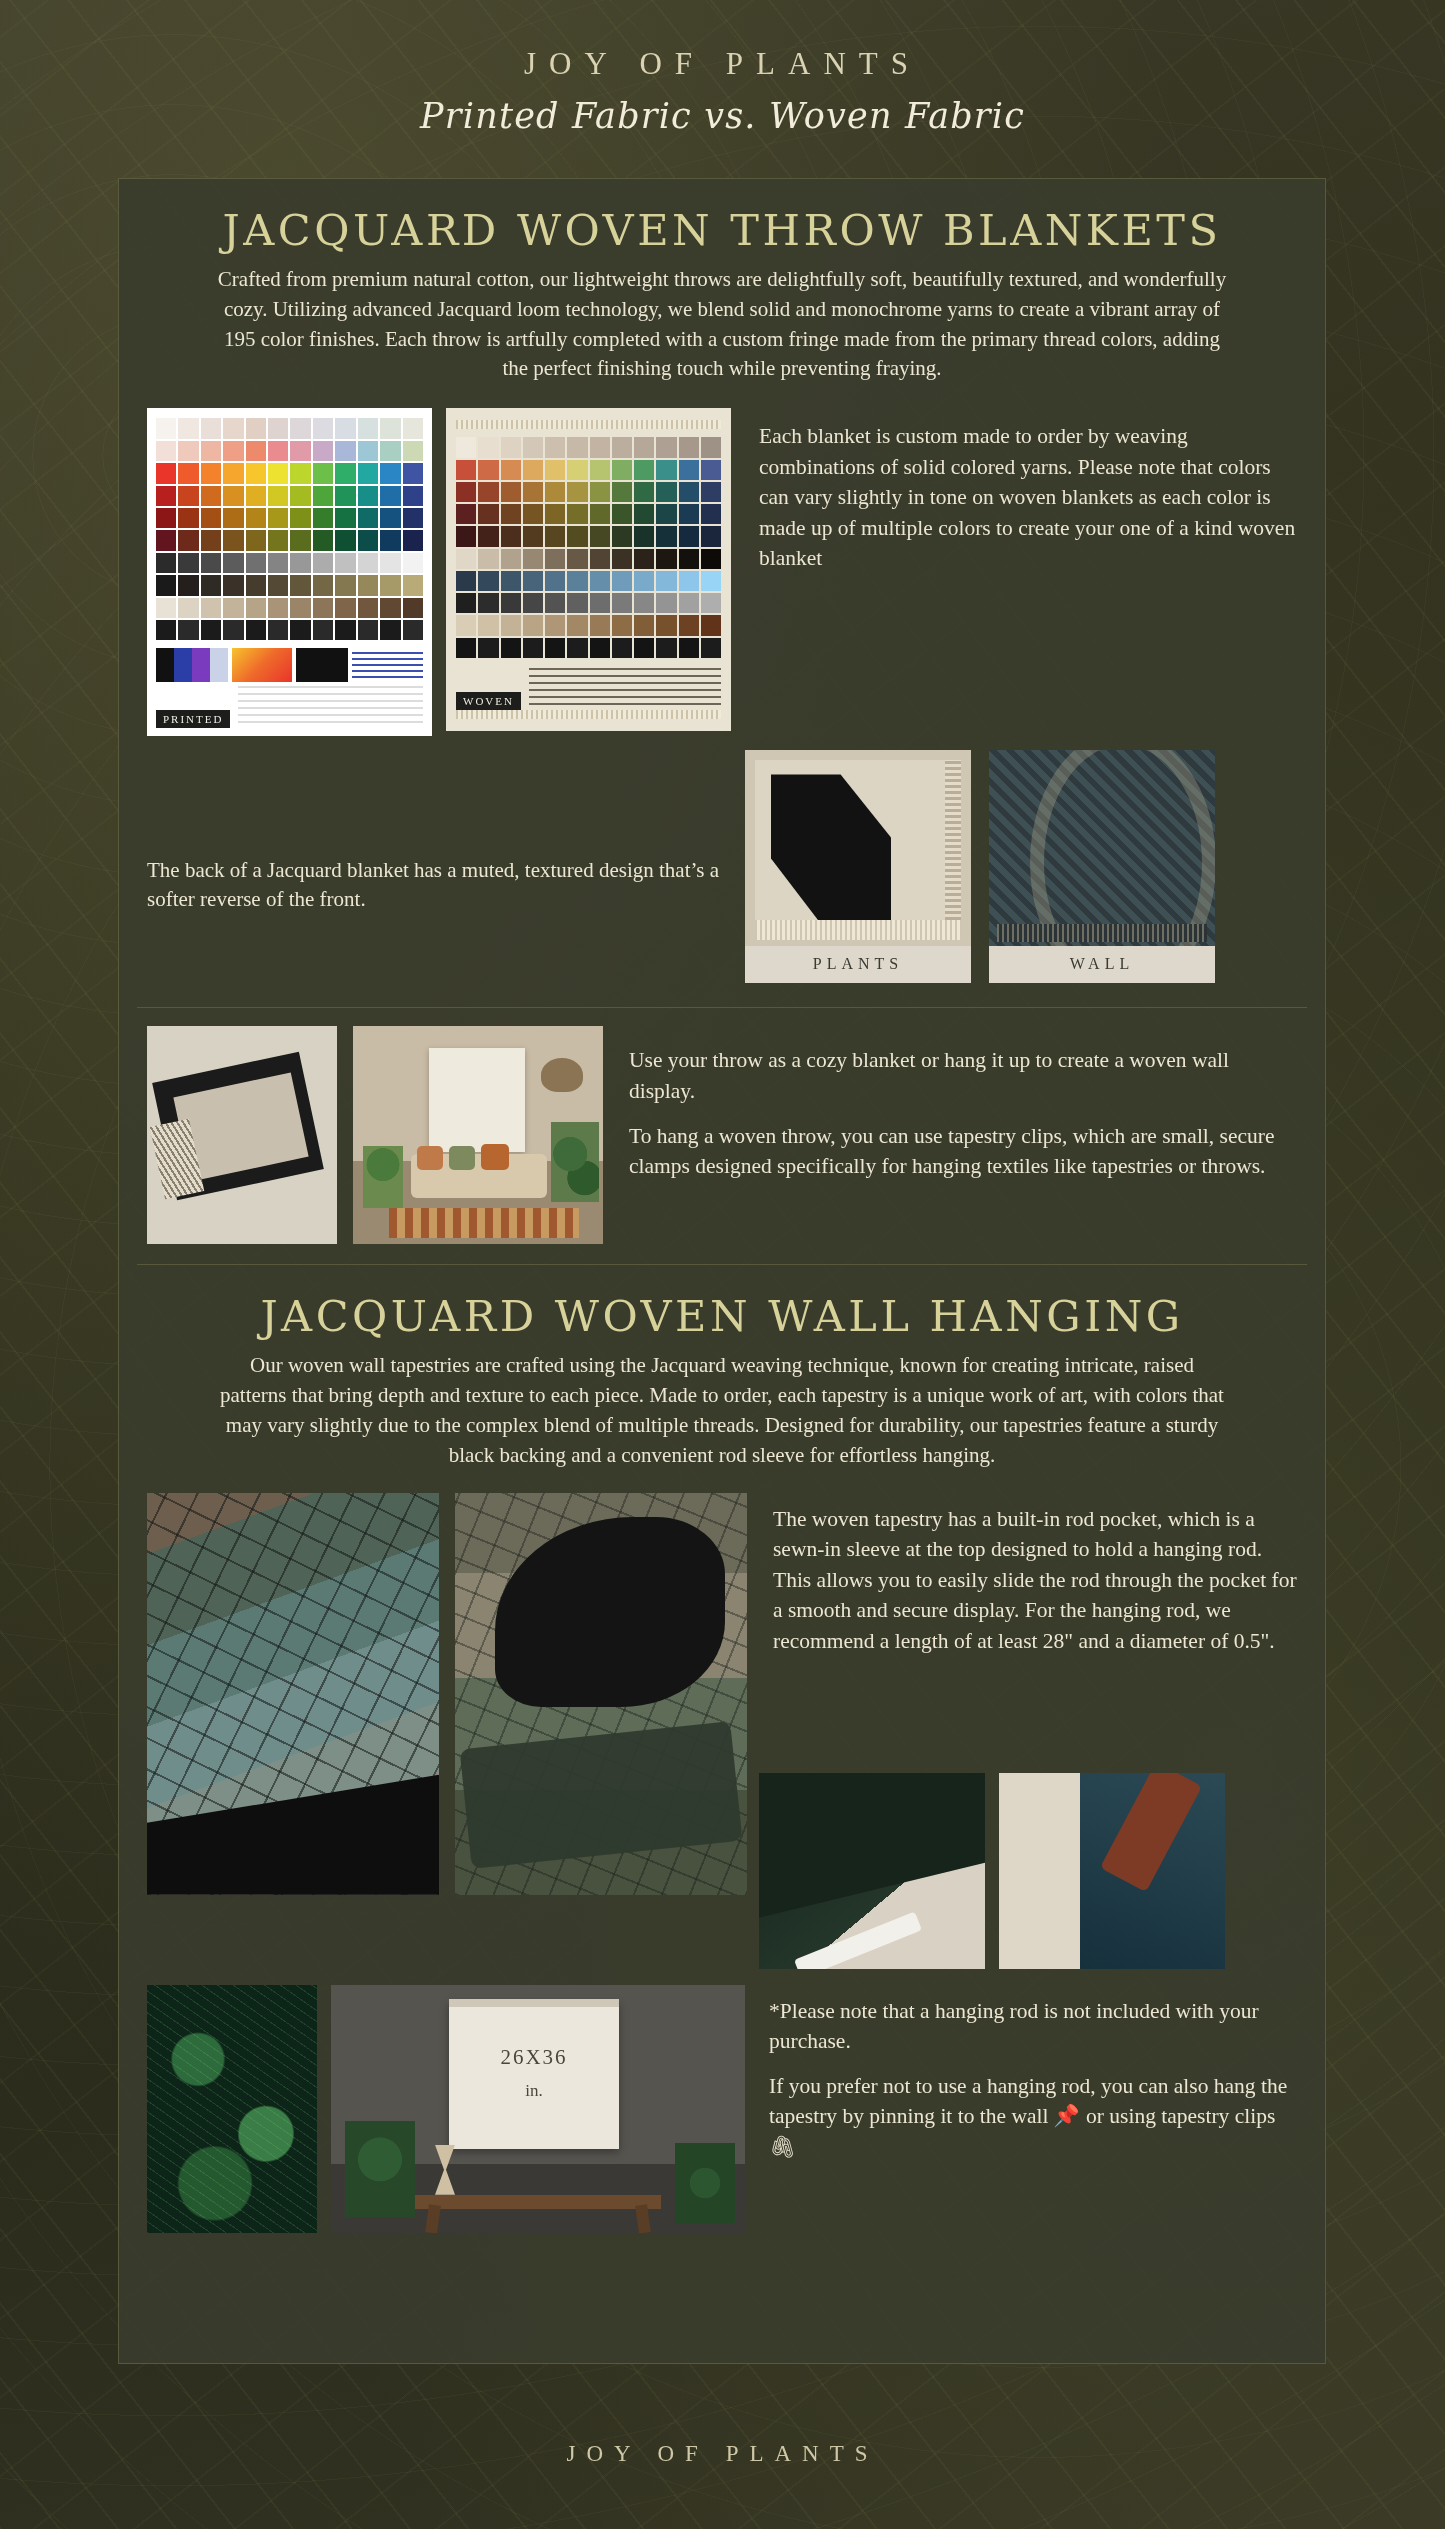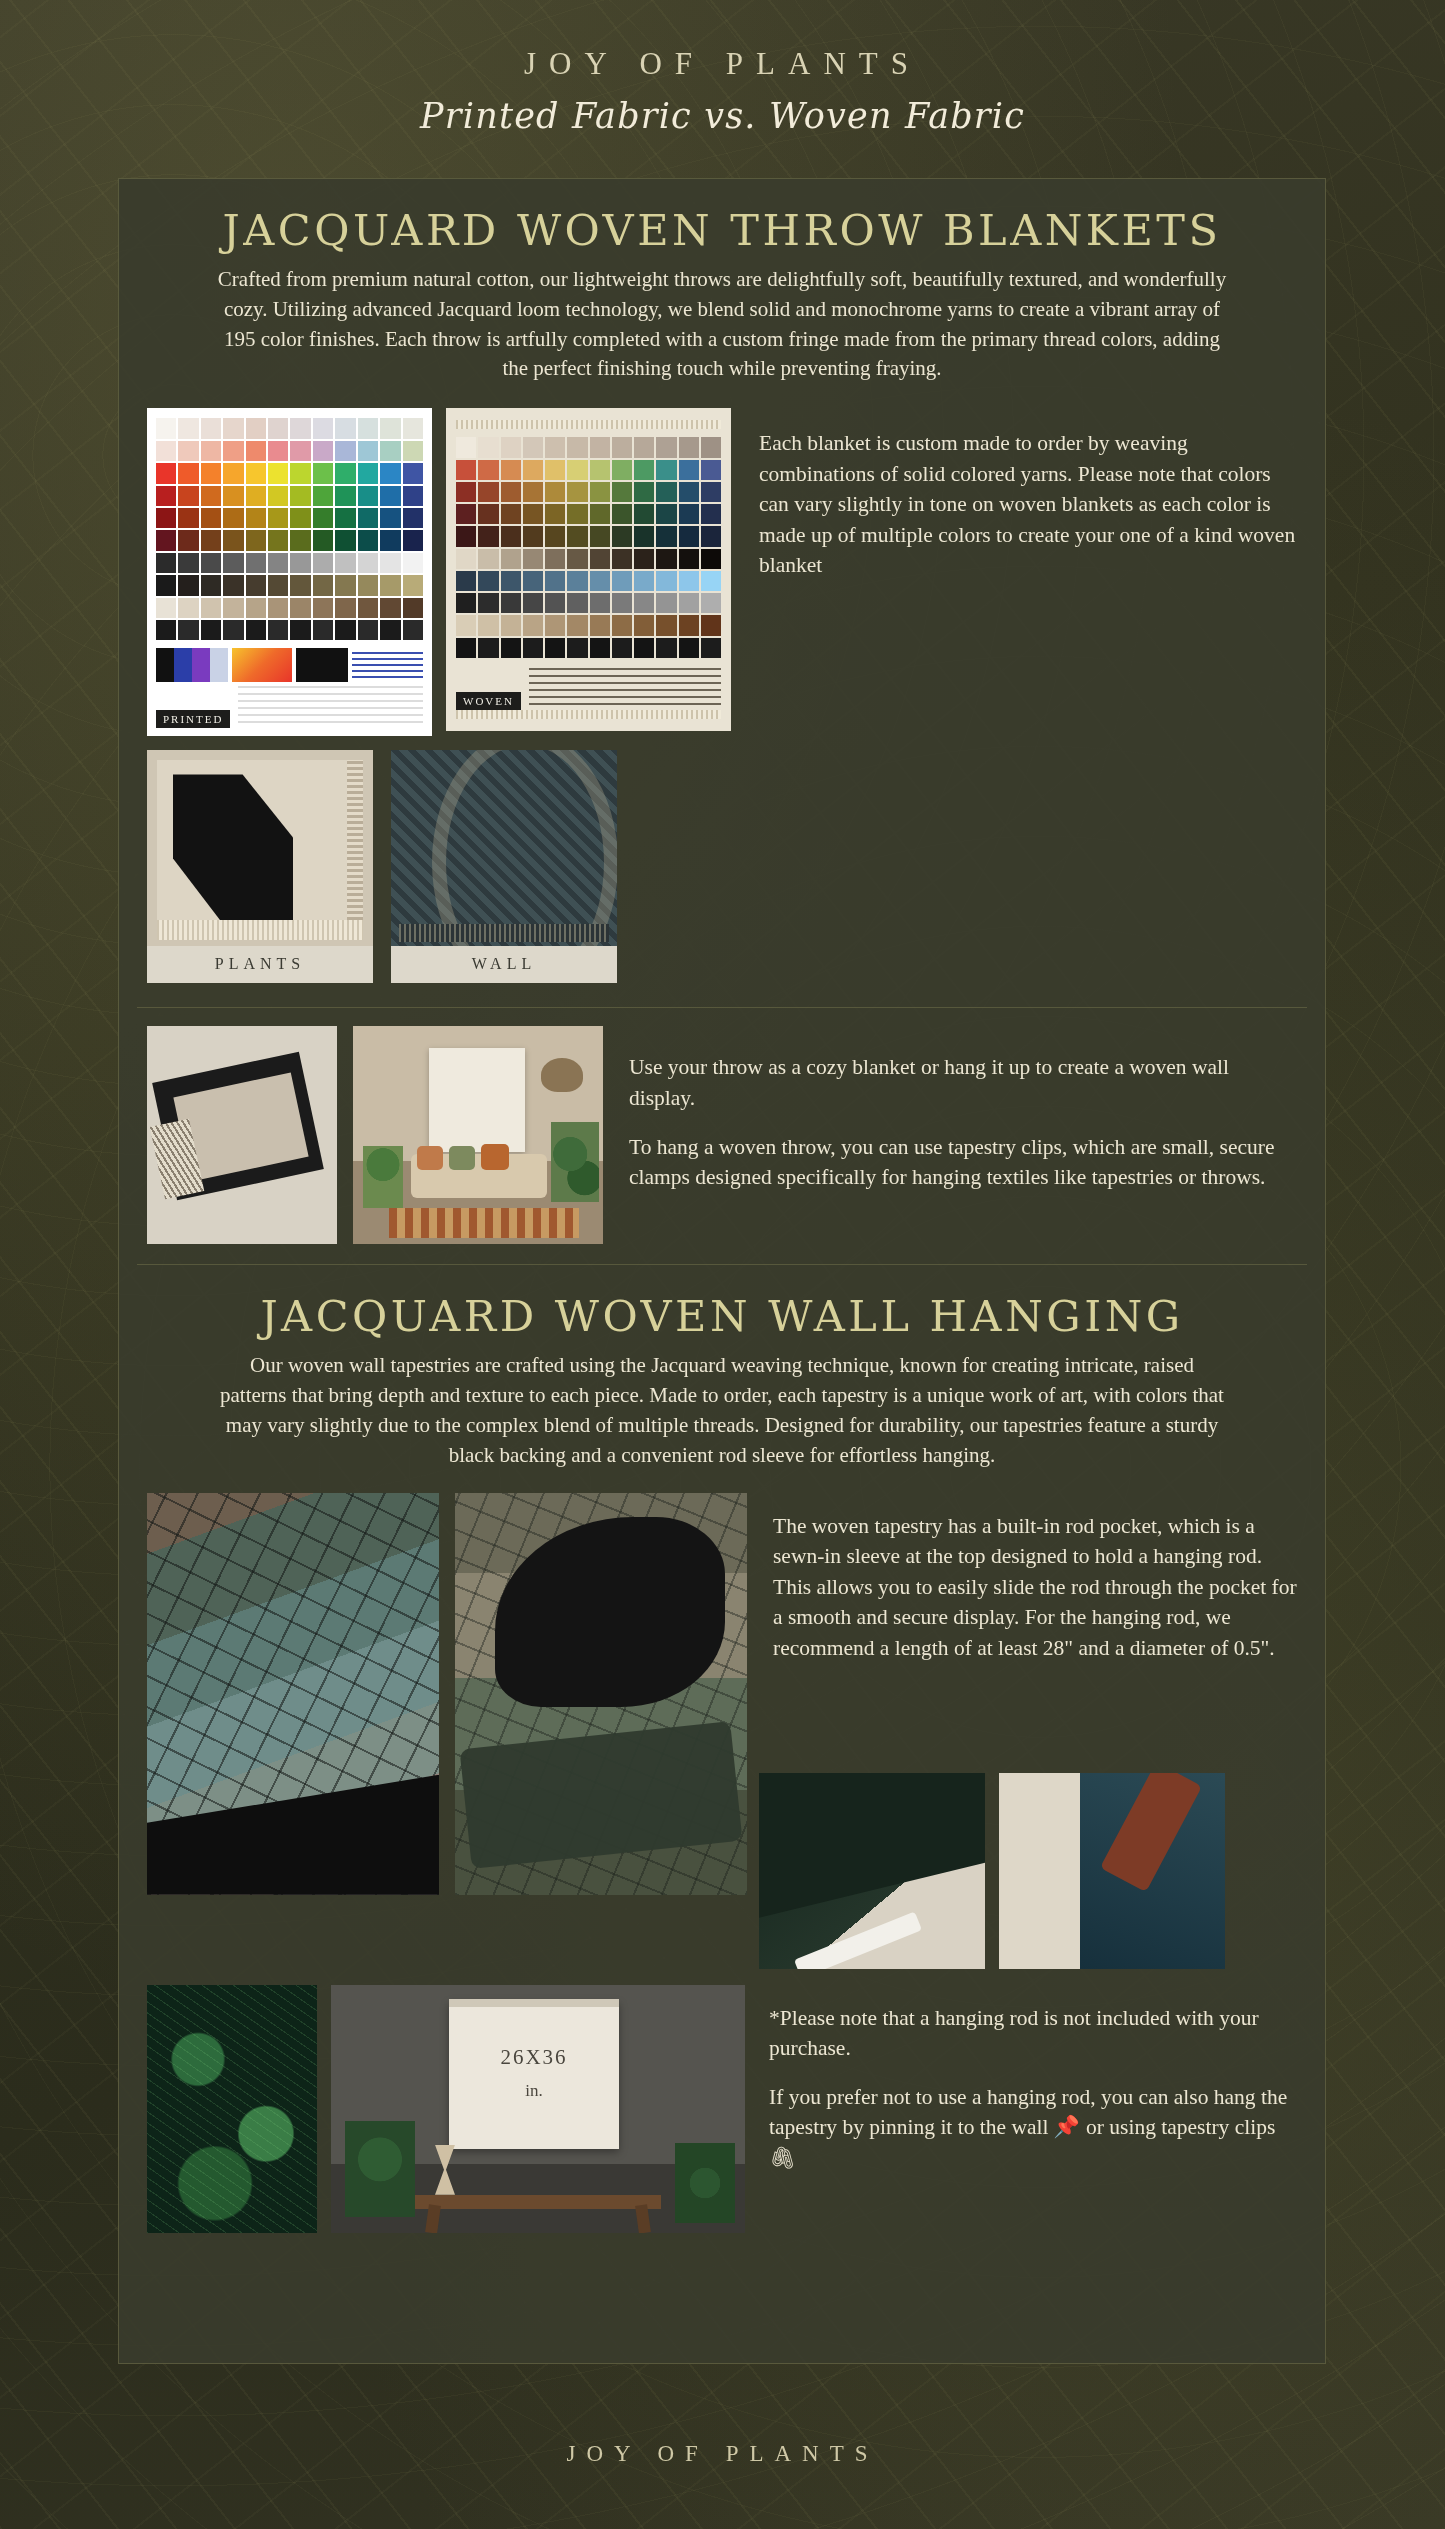--- a/index.html
+++ b/index.html
@@ -100,21 +100,21 @@
     color: #ece6d2;
     max-width: 1010px;
   }
 
   .col-text {
     font-size: 21.5px;
     line-height: 1.42;
     color: #ece6d2;
     text-align: left;
   }
-  .col-text p { margin: 18px 0 14px 0; }
+  .col-text p { margin: 11px 0 14px 0; }
 
   .caption {
     font-size: 21px;
     line-height: 1.35;
     color: #ece6d2;
   }
 
   
   .swatch-card {
     background: #ffffff;
@@ -454,20 +454,23 @@
         </div>
         <div class="fringe-bot"></div>
       </div>
 
       <div class="col-text" style="flex:1; padding-left:14px; padding-top:2px;">
         <p>Each blanket is custom made to order by weaving combinations of solid colored yarns. Please note that colors can vary slightly in tone on woven blankets as each color is made up of multiple colors to create your one of a kind woven blanket</p>
       </div>
     </div>
 
     <div style="display:flex; gap:18px; margin-top:14px; align-items:flex-start;">
+      <div style="width:580px; padding-top:106px;">
+        <div class="caption">The back of a Jacquard blanket has a muted, textured design that’s a softer reverse of the front.</div>
+      </div>
 
       <div style="width:226px;">
         <div class="ph" style="height:196px;background:#cfc6b4;position:relative;">
           <div style="position:absolute;inset:10px 14px 26px 10px;background:#ddd5c4;"></div>
           <div style="position:absolute;left:26px;top:24px;width:120px;height:150px;background:#121212;clip-path:polygon(0 0,58% 0,100% 42%,100% 100%,42% 100%,0 56%);"></div>
           <div style="position:absolute;right:10px;top:10px;bottom:26px;width:16px;background:repeating-linear-gradient(0deg,#b9ad98 0 3px,#e4dbc9 3px 6px);"></div>
           <div style="position:absolute;left:10px;right:10px;bottom:6px;height:20px;background:repeating-linear-gradient(90deg,#cfc5b0 0 2px,#efe7d6 2px 5px);"></div>
         </div>
         <div class="plate">PLANTS</div>
       </div>

